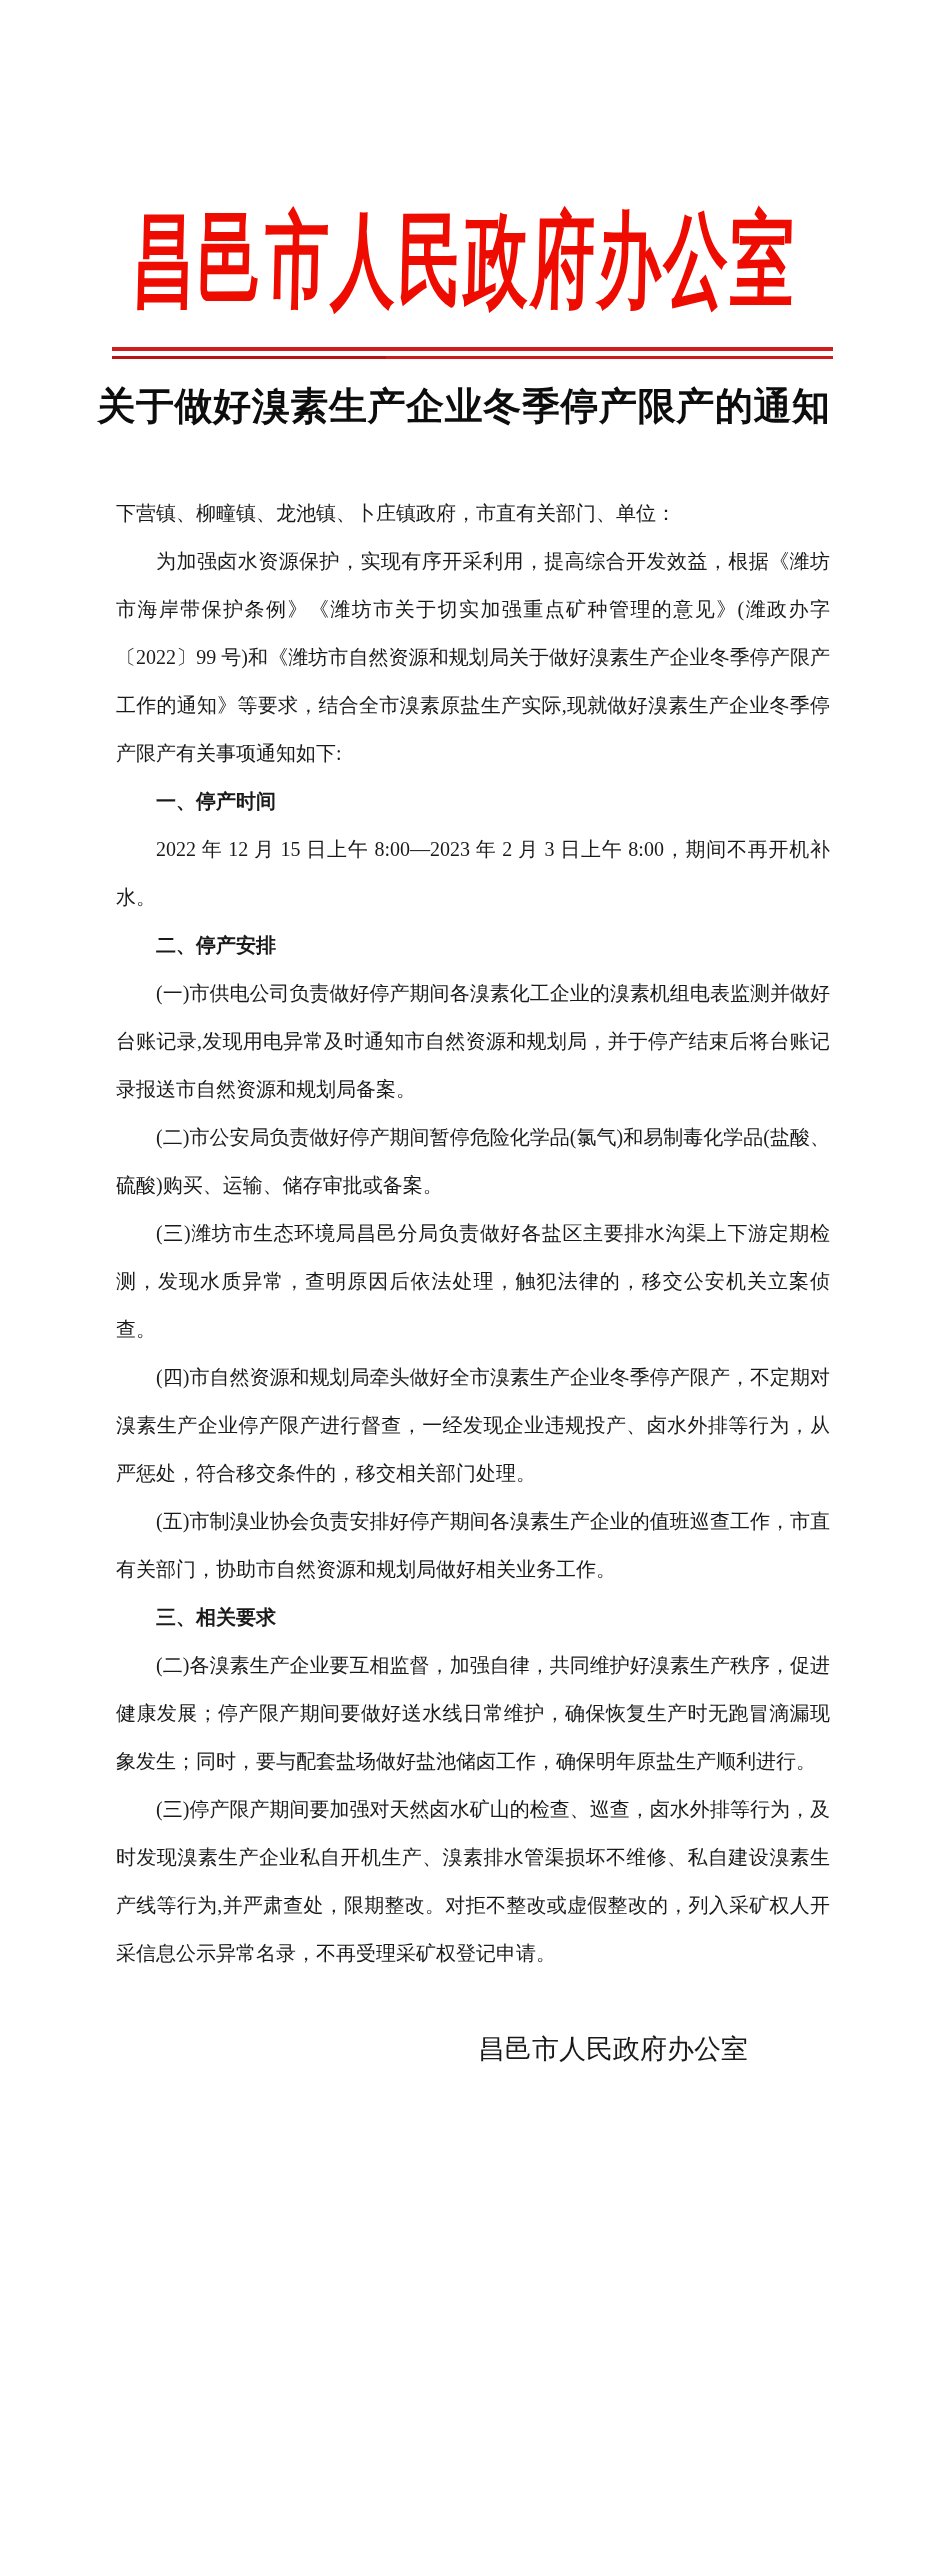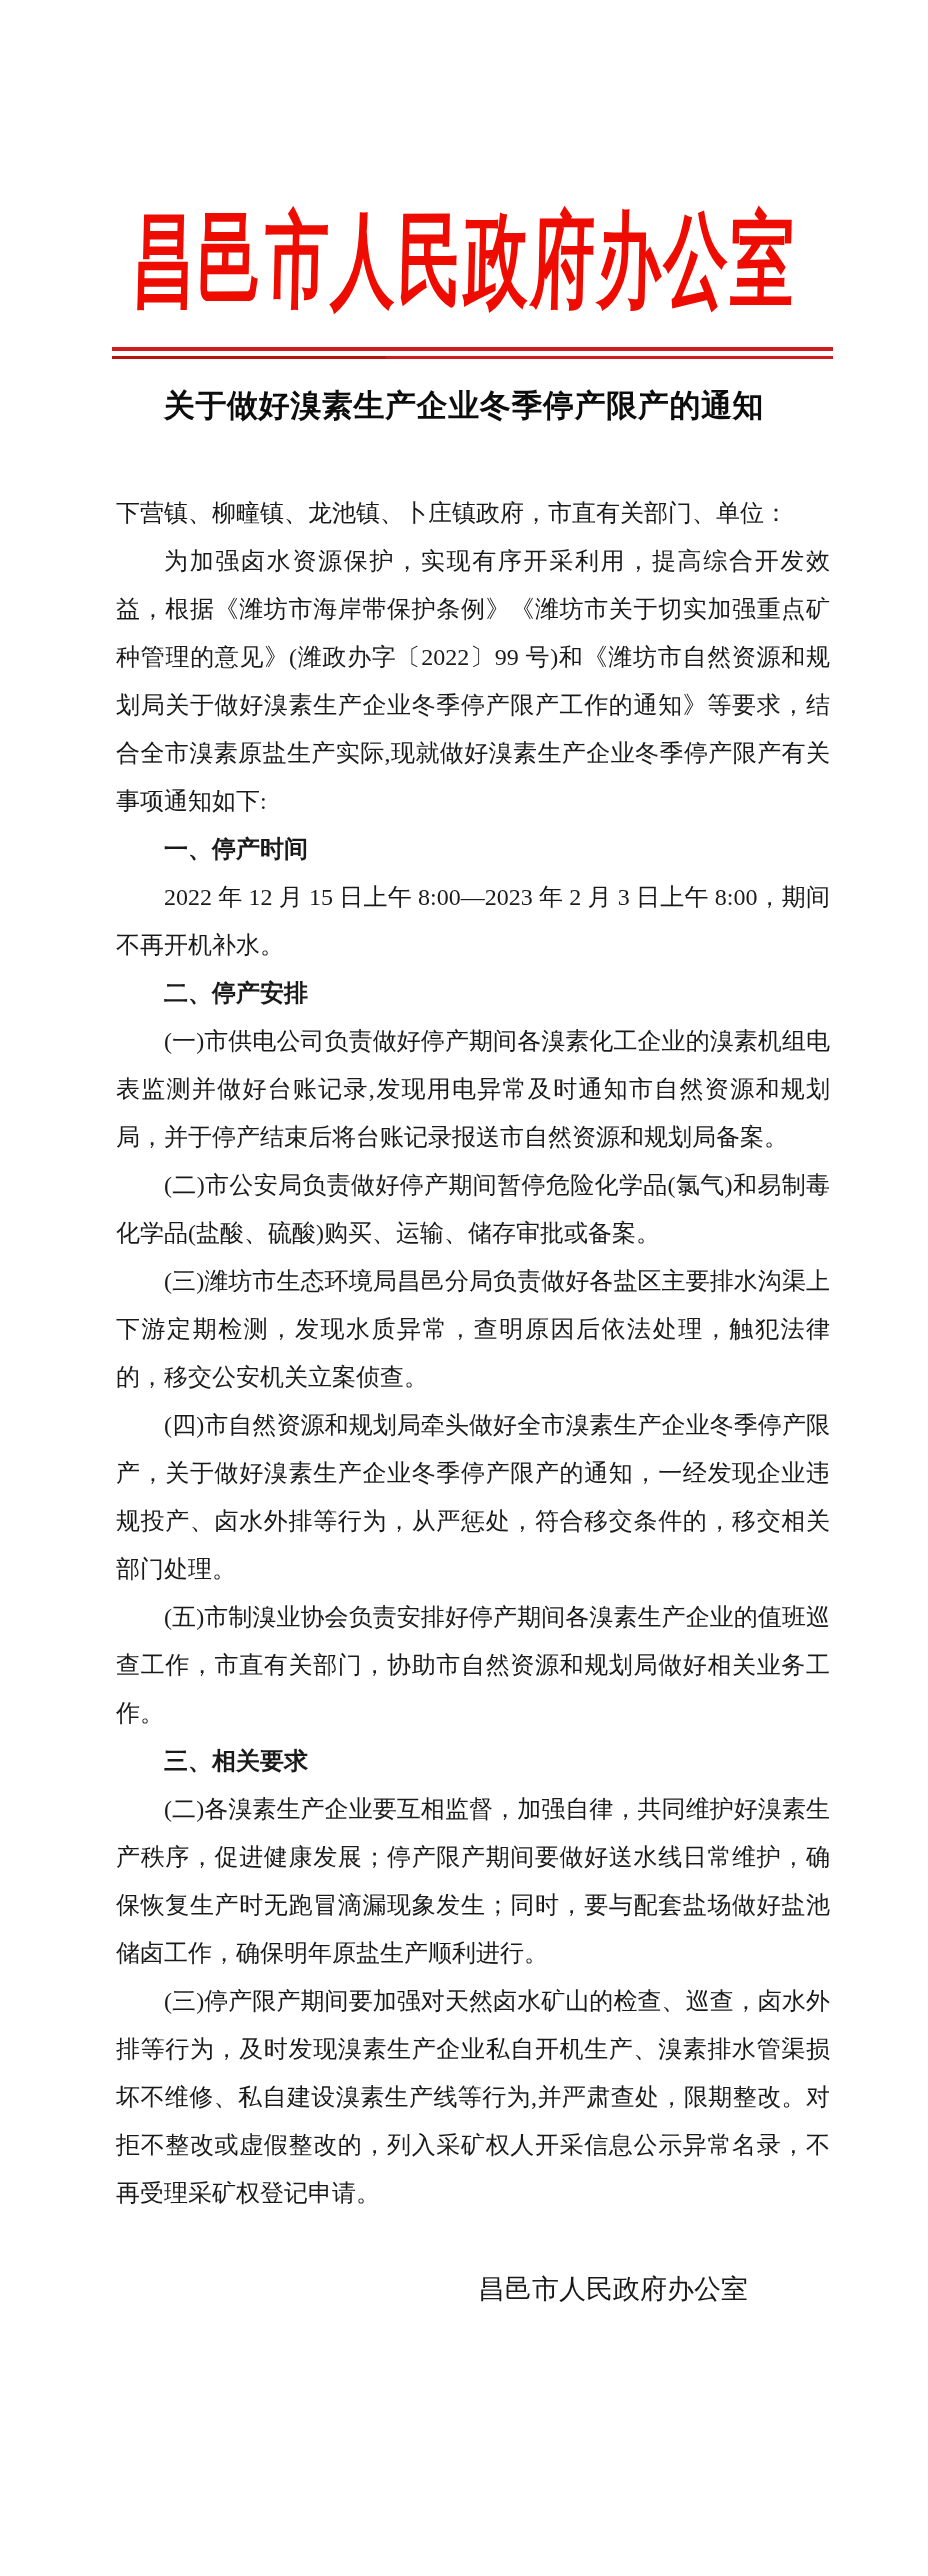--- a/index.html
+++ b/index.html
@@ -29,29 +29,29 @@
   
   .rules { margin: 26.4px 95px 0 112px; }
   .rule  { height: 3.8px; border: 0; margin: 0; }
   .rule + .rule { margin-top: 4.4px; }
   
   .doc-title {
     margin: 29px 0 0 0;
     text-align: center;
     font-family: "Liberation Sans", "DejaVu Sans", sans-serif;
     font-weight: bold;
-    font-size: 31px;
+    font-size: 38px;
     line-height: 36px;
     letter-spacing: 0.6px;
     color: #0d0d0d;
   }
   
   .body {
     margin: 65px 98px 0 116px;
-    font-size: 24px;
+    font-size: 20px;
     line-height: 48px;
     text-align: justify;
   }
   .body p { margin: 0; padding: 0; }
   .body p.indent  { text-indent: 2em; }
   .body p.heading {
     text-indent: 2em;
     font-weight: bold;
     font-family: "Liberation Sans", "DejaVu Sans", sans-serif;
   }
@@ -75,21 +75,21 @@
 
   <div class="body" id="paragraphs">
       <p class="plain">下营镇、柳疃镇、龙池镇、卜庄镇政府，市直有关部门、单位：</p>
       <p class="indent">为加强卤水资源保护，实现有序开采利用，提高综合开发效益，根据《潍坊市海岸带保护条例》《潍坊市关于切实加强重点矿种管理的意见》(潍政办字〔2022〕99 号)和《潍坊市自然资源和规划局关于做好溴素生产企业冬季停产限产工作的通知》等要求，结合全市溴素原盐生产实际,现就做好溴素生产企业冬季停产限产有关事项通知如下:</p>
       <p class="heading">一、停产时间</p>
       <p class="indent">2022 年 12 月 15 日上午 8:00—2023 年 2 月 3 日上午 8:00，期间不再开机补水。</p>
       <p class="heading">二、停产安排</p>
       <p class="indent">(一)市供电公司负责做好停产期间各溴素化工企业的溴素机组电表监测并做好台账记录,发现用电异常及时通知市自然资源和规划局，并于停产结束后将台账记录报送市自然资源和规划局备案。</p>
       <p class="indent">(二)市公安局负责做好停产期间暂停危险化学品(氯气)和易制毒化学品(盐酸、硫酸)购买、运输、储存审批或备案。</p>
       <p class="indent">(三)潍坊市生态环境局昌邑分局负责做好各盐区主要排水沟渠上下游定期检测，发现水质异常，查明原因后依法处理，触犯法律的，移交公安机关立案侦查。</p>
-      <p class="indent">(四)市自然资源和规划局牵头做好全市溴素生产企业冬季停产限产，关于做好溴素生产企业冬季停产限产的通知，一经发现企业违规投产、卤水外排等行为，从严惩处，符合移交条件的，移交相关部门处理。</p>
+      <p class="indent">(四)市自然资源和规划局牵头做好全市溴素生产企业冬季停产限产，不定期对溴素生产企业停产限产进行督查，一经发现企业违规投产、卤水外排等行为，从严惩处，符合移交条件的，移交相关部门处理。</p>
       <p class="indent">(五)市制溴业协会负责安排好停产期间各溴素生产企业的值班巡查工作，市直有关部门，协助市自然资源和规划局做好相关业务工作。</p>
       <p class="heading">三、相关要求</p>
       <p class="indent">(二)各溴素生产企业要互相监督，加强自律，共同维护好溴素生产秩序，促进健康发展；停产限产期间要做好送水线日常维护，确保恢复生产时无跑冒滴漏现象发生；同时，要与配套盐场做好盐池储卤工作，确保明年原盐生产顺利进行。</p>
       <p class="indent">(三)停产限产期间要加强对天然卤水矿山的检查、巡查，卤水外排等行为，及时发现溴素生产企业私自开机生产、溴素排水管渠损坏不维修、私自建设溴素生产线等行为,并严肃查处，限期整改。对拒不整改或虚假整改的，列入采矿权人开采信息公示异常名录，不再受理采矿权登记申请。</p>
     </div>
 
   <div class="sign-block">
     <div class="sign-line">昌邑市人民政府办公室</div>
 
   </div>

